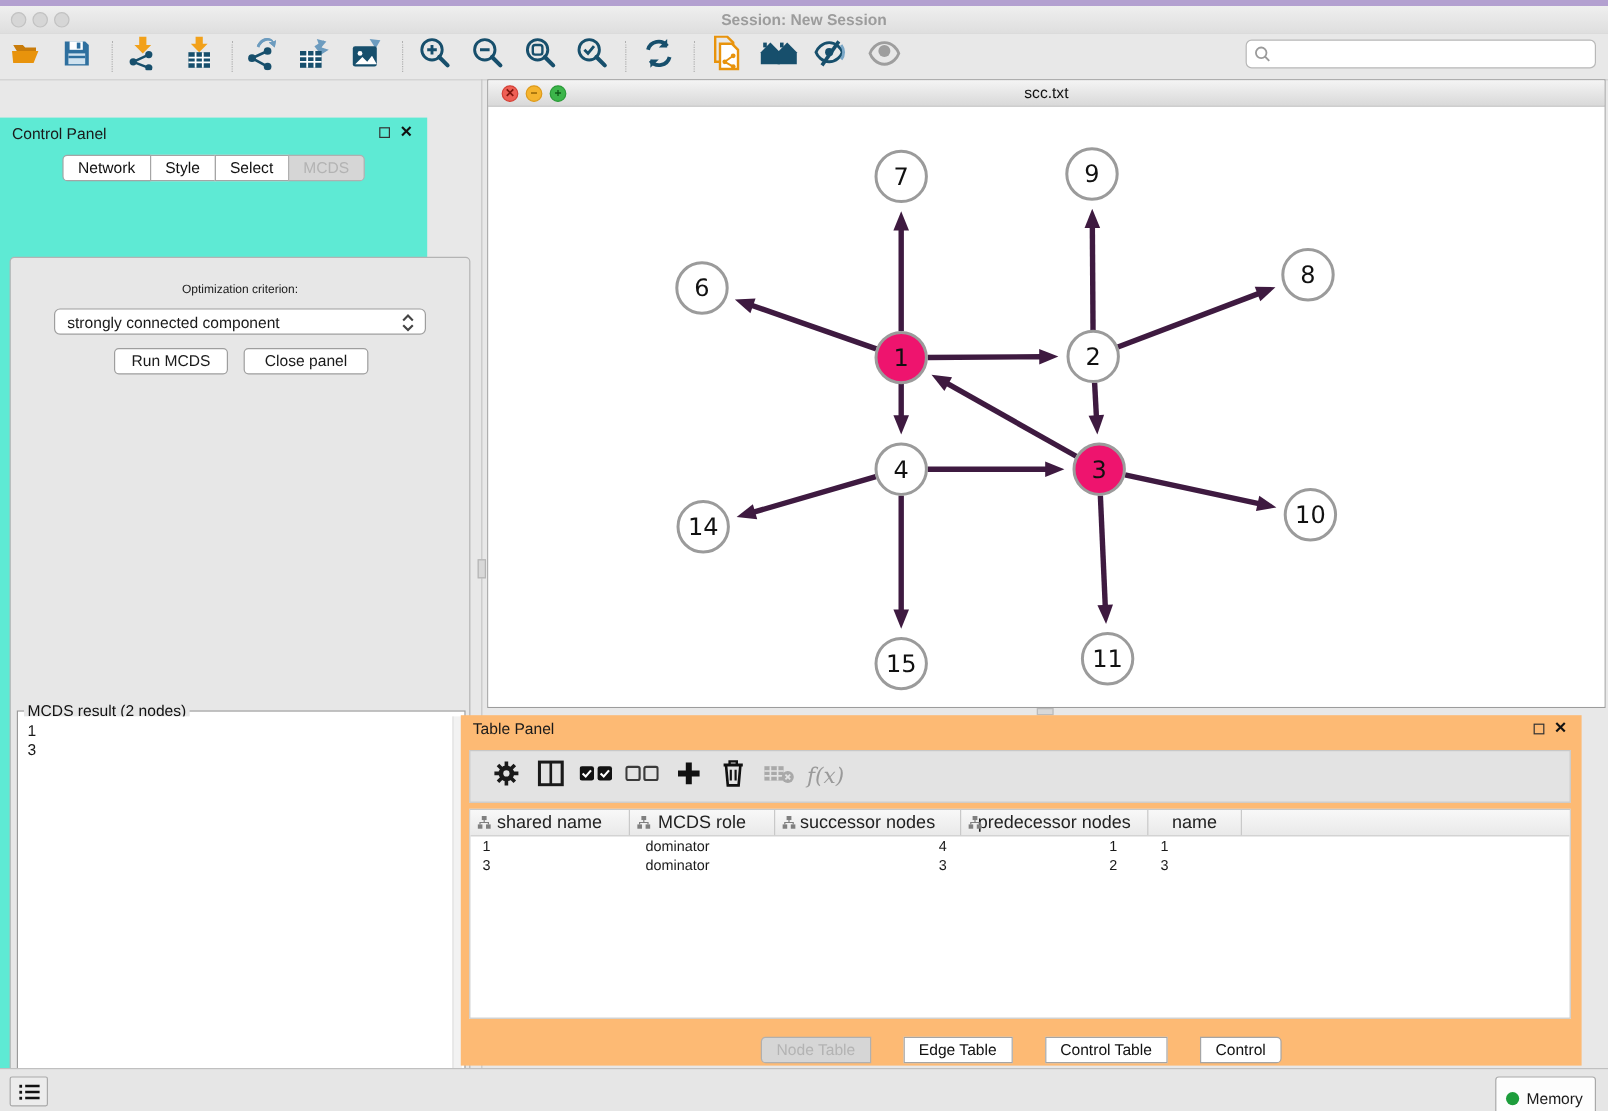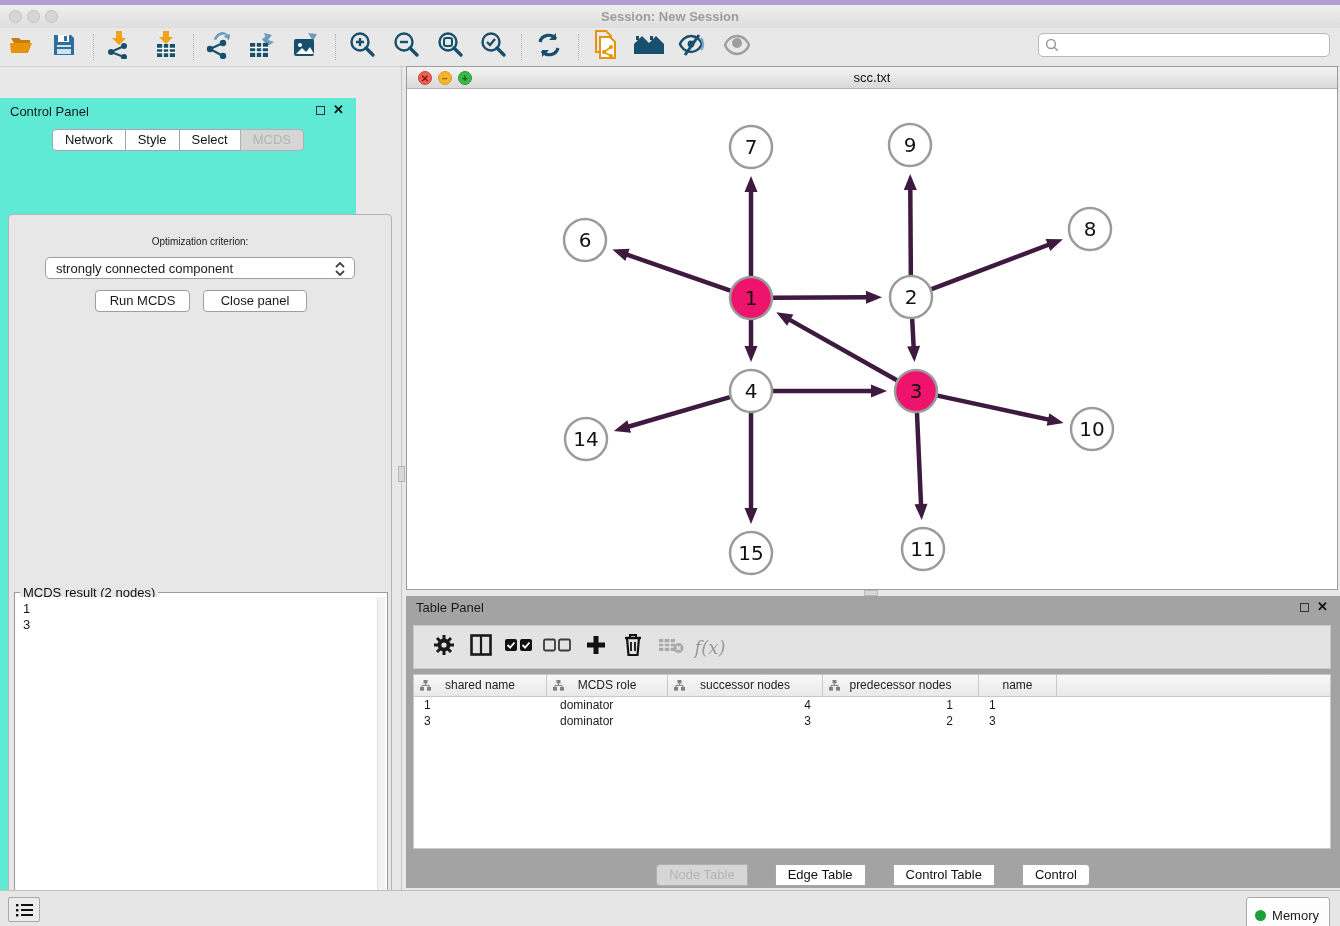--- a/index.html
+++ b/index.html
@@ -65,30 +65,30 @@
                 background:linear-gradient(#f4f4f4,#d9d9d9);border-bottom:1px solid #b3b3b3;
                 box-sizing:border-box;}
   .net-title{position:absolute;left:0;right:0;top:3px;text-align:center;font-size:13px;color:#111;}
   .light{position:absolute;top:4px;width:14px;height:14px;border-radius:50%;box-sizing:border-box;
          font-size:10px;font-weight:bold;text-align:center;line-height:13px;}
   .light.red{left:11px;background:#ee5f55;border:1px solid #d44137;color:#7e150d;}
   .light.yellow{left:31px;background:#f5b42e;border:1px solid #dd9a1a;color:#8a5d00;}
   .light.green{left:51px;background:#3cb54a;border:1px solid #2a9a38;color:#0f5c18;}
   .net-canvas{position:absolute;left:0;top:22px;width:930px;height:500px;background:#fff;}
   
-  .table-panel{position:absolute;left:406px;top:596px;width:934px;height:292px;background:#a3a3a3;}
+  .table-panel{position:absolute;left:384px;top:596px;width:934px;height:292px;background:#fdba74;}
   .tp-toolbar{position:absolute;left:7px;top:29px;width:918px;height:44px;background:#e3e3e3;
               border:1px solid #c8c8c8;box-sizing:border-box;}
   .tp-icon{position:absolute;top:50%;transform:translate(-50%,-50%);}
   .fx{font-family:"DejaVu Serif",serif;font-style:italic;font-size:18px;color:#9a9a9a;}
   .tp-table{position:absolute;left:7px;top:78px;width:918px;height:175px;background:#fff;
             border:1px solid #c8c8c8;box-sizing:border-box;overflow:hidden;}
   .tp-header{display:flex;height:22px;background:linear-gradient(#f8f8f8,#e9e9e9);
              border-bottom:1px solid #c9c9c9;box-sizing:border-box;}
-  .tp-hcell{position:relative;border-right:1px solid #c9c9c9;box-sizing:border-box;font-size:12px;
+  .tp-hcell{position:relative;border-right:1px solid #c9c9c9;box-sizing:border-box;font-size:15px;
             color:#222;text-align:center;line-height:21px;flex:0 0 auto;}
   .tp-hcell svg{position:absolute;left:6px;top:5px;}
   .tp-row{display:flex;height:16px;font-size:12px;line-height:16px;}
   .tp-cell{flex:0 0 auto;box-sizing:border-box;overflow:hidden;white-space:nowrap;}
   .tp-tabs{position:absolute;left:0;width:100%;top:268px;display:flex;justify-content:center;gap:28px;}
   
   .statusbar{position:absolute;left:0;top:890px;width:1340px;height:36px;background:#e6e6e6;
              border-top:1px solid #c0c0c0;box-sizing:border-box;}
   .list-btn{position:absolute;left:8px;top:6px;width:32px;height:25px;background:#ececec;
             border:1px solid #a9a9a9;box-sizing:border-box;border-radius:2px;}

